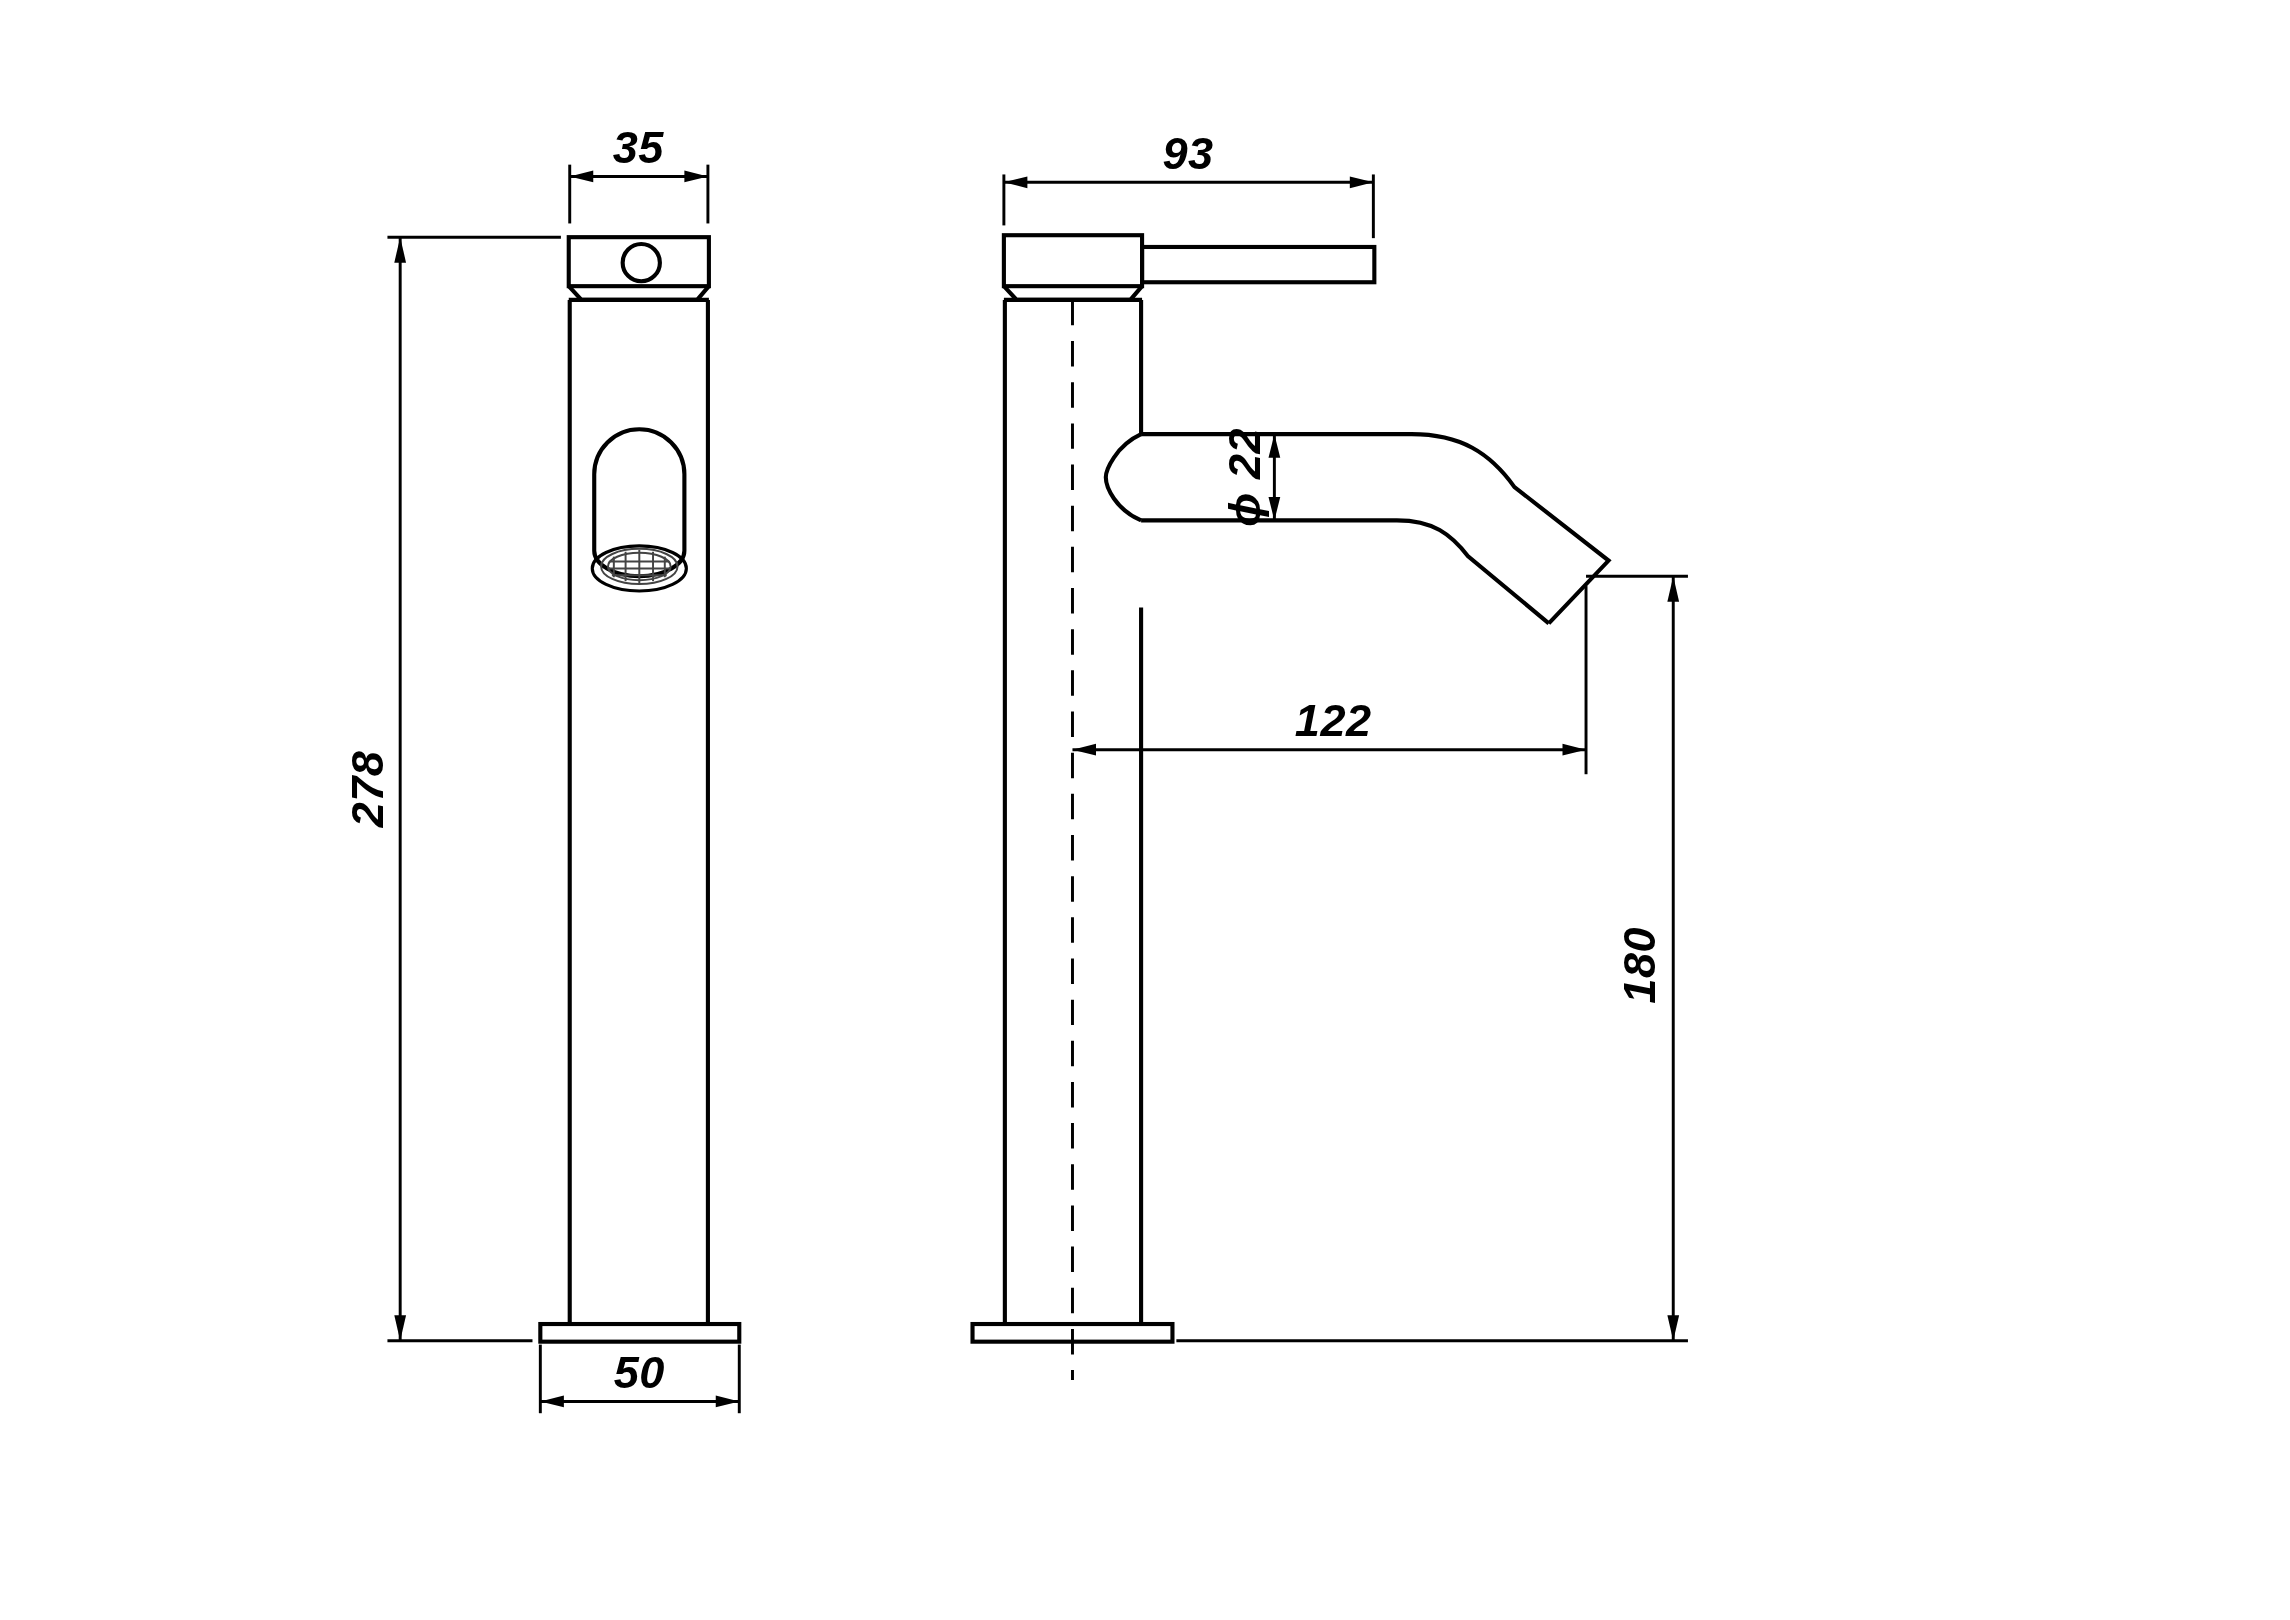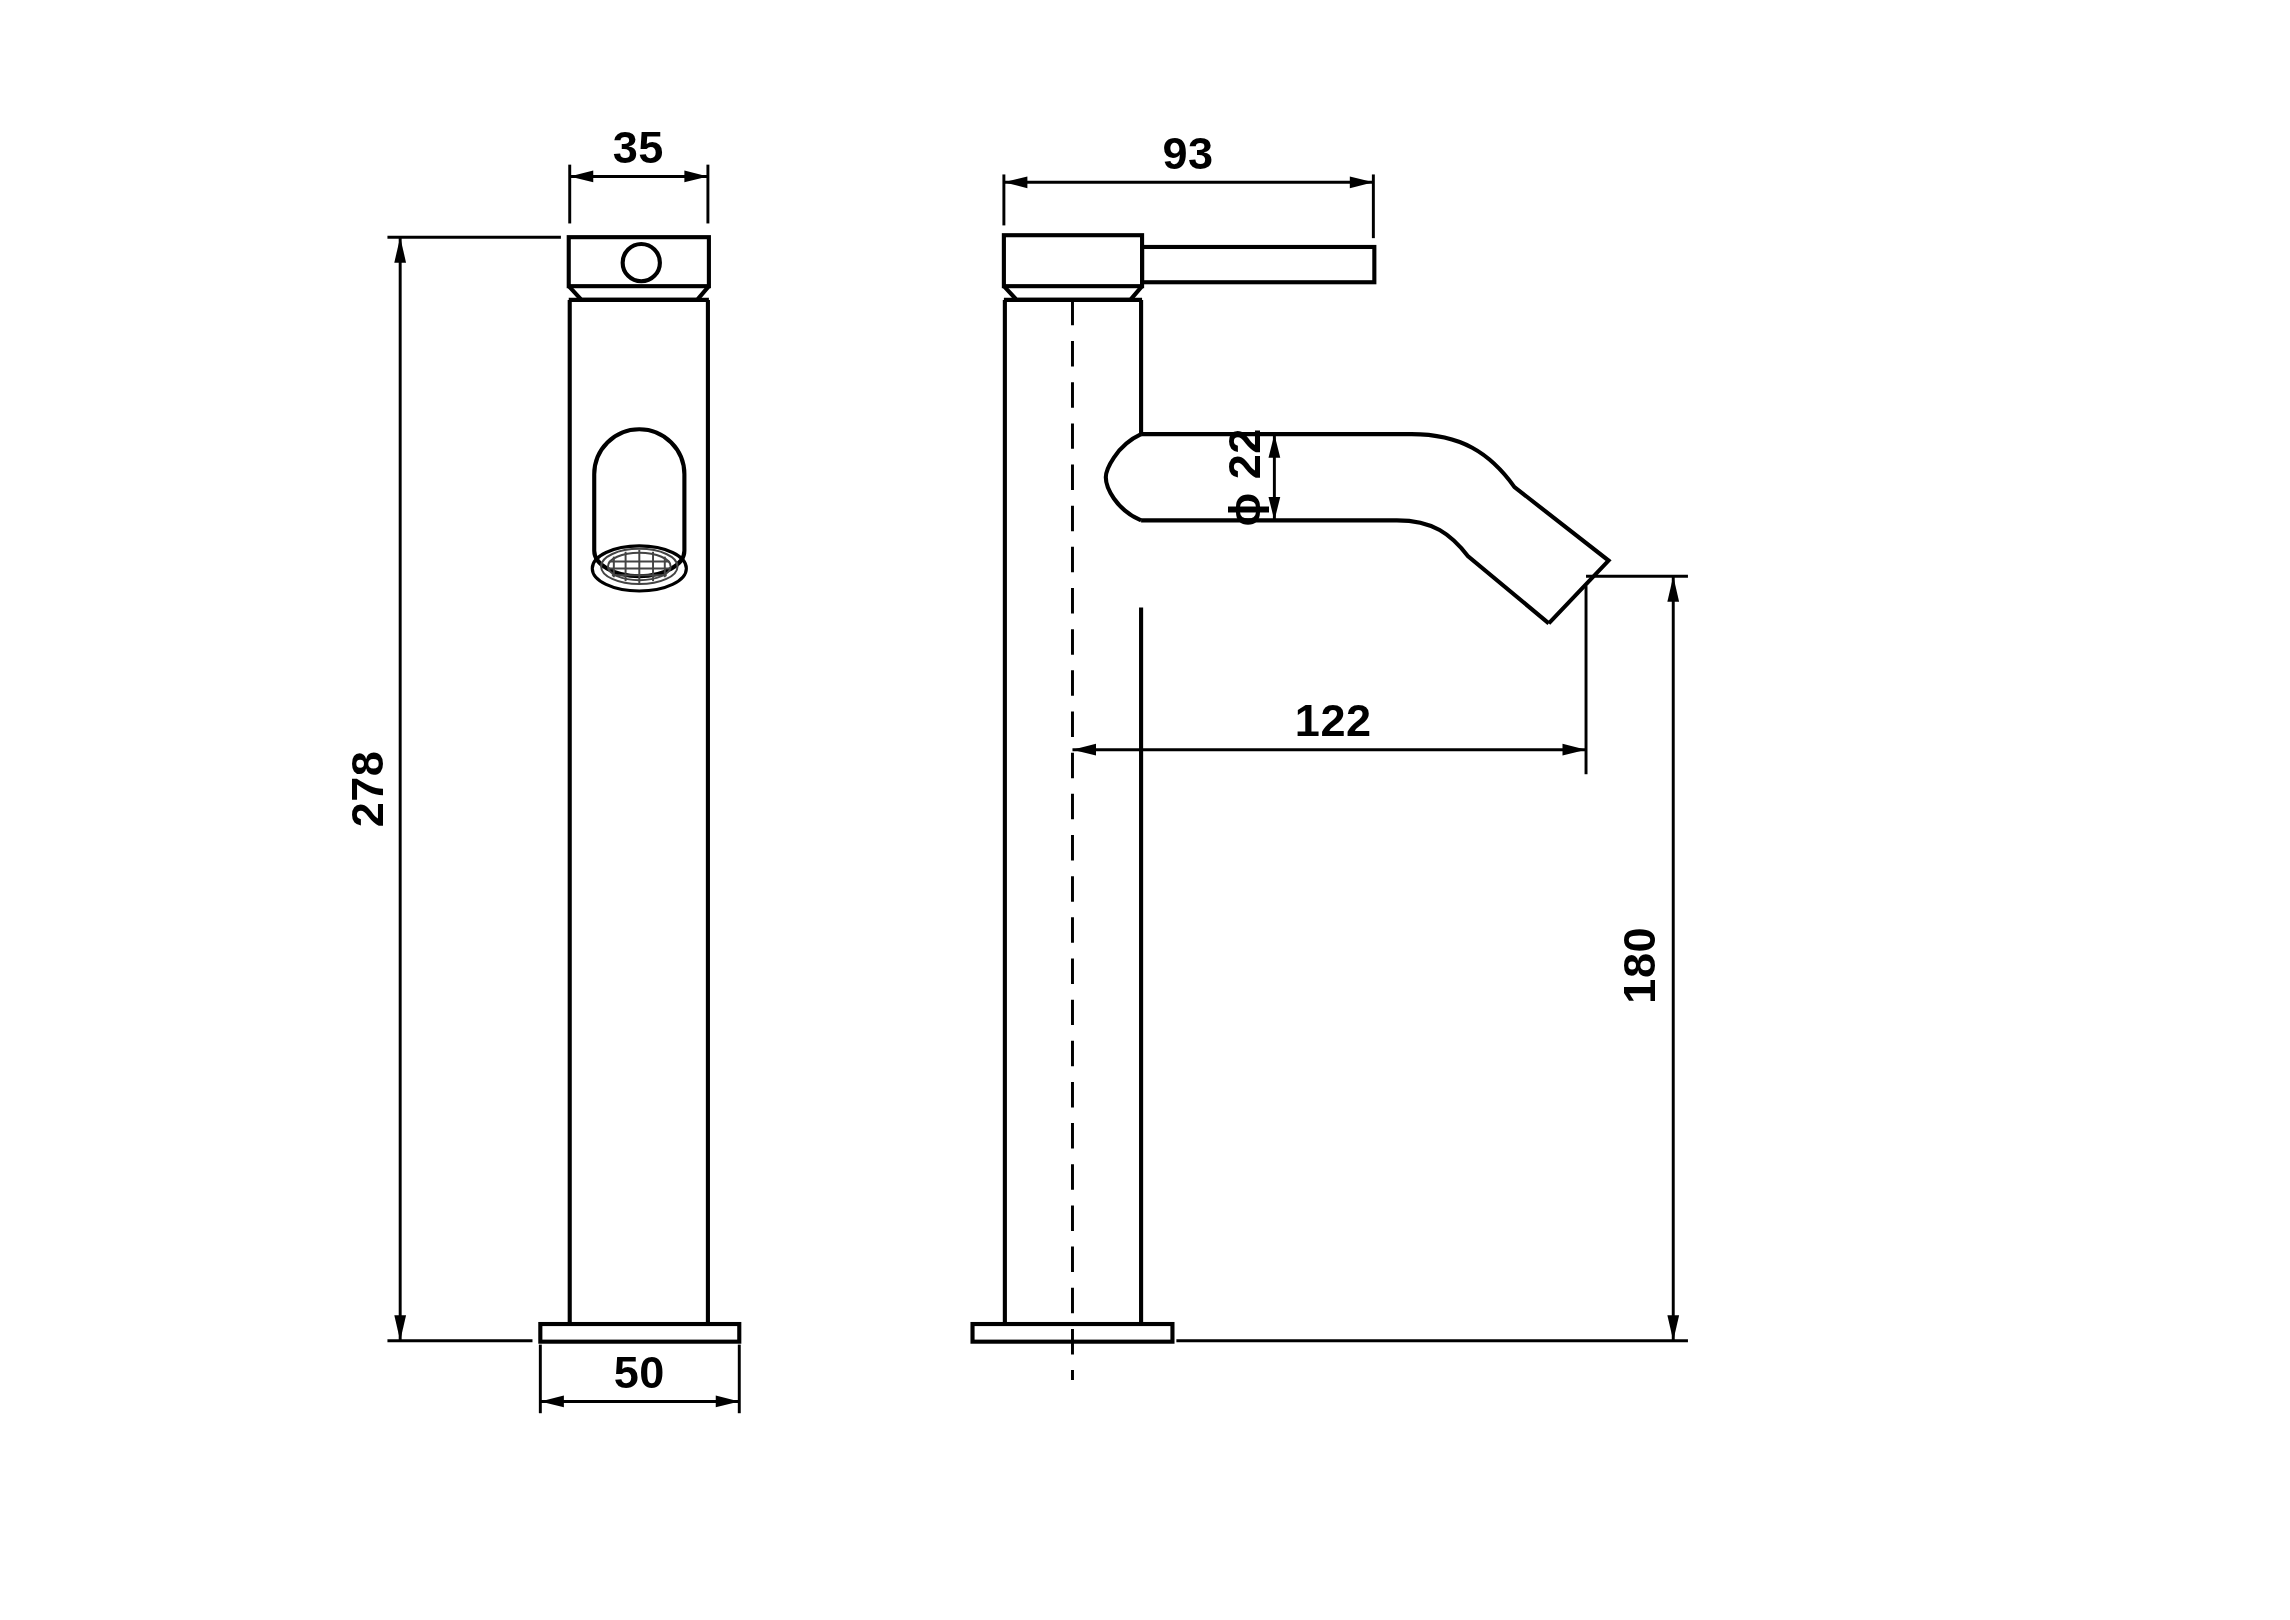--- a/index.html
+++ b/index.html
@@ -12,20 +12,21 @@
     width: 2291px;
     height: 1620px;
     overflow: hidden;
     font-family: "Liberation Sans", sans-serif;
   }
   #drawing-sheet {
     position: relative;
     width: 2291px;
     height: 1620px;
     background: #ffffff;
+    font-style: italic;
   }
   #drawing-svg {
     display: block;
     width: 2291px;
     height: 1620px;
   }
   .part-line {
     fill: none;
     stroke: #000000;
     stroke-width: 4.2;

